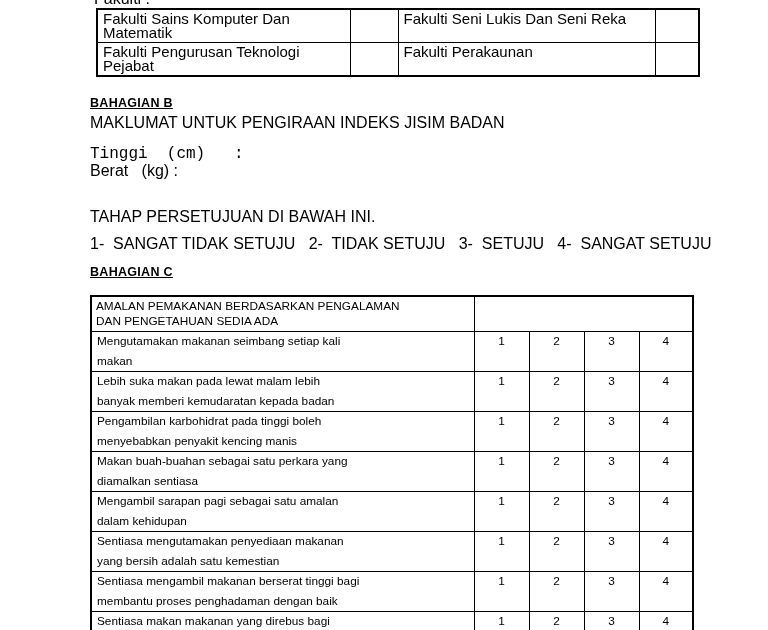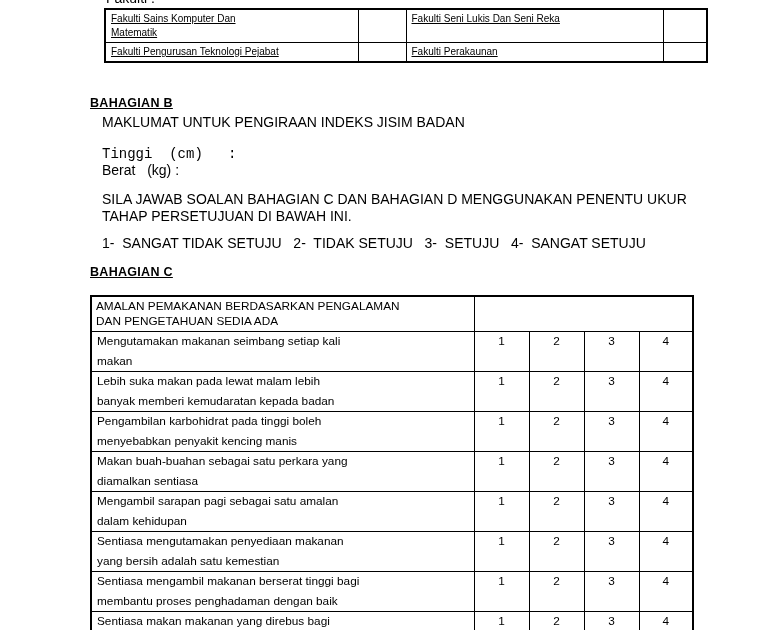--- a/index.html
+++ b/index.html
@@ -11,37 +11,37 @@
   }
   #page {
     position: relative;
     width: 768px;
     height: 630px;
     overflow: hidden;
     background: #ffffff;
   }
   .abs { position: absolute; }
   .pre { white-space: pre; }
-  .body-text { font-size: 14px; line-height: 15px; margin-left: 12px; }
+  .body-text { font-size: 16px; line-height: 15px; }
   .heading {
     font-size: 12.5px;
     font-weight: bold;
     text-decoration: underline;
     letter-spacing: 0.3px;
   }
   
   table { border-collapse: collapse; table-layout: fixed; }
   table.doc-table { border: 2px solid #000; }
   table.doc-table td, table.doc-table th {
     border: 1px solid #000;
     vertical-align: top;
     font-weight: normal;
     text-align: left;
   }
-  #faculty-table { left: 104px; top: 8px; width: 602px; font-size: 10px; text-decoration: underline; }
+  #faculty-table { left: 96px; top: 8px; width: 602px; font-size: 15px; }
   #faculty-table td { padding: 2px 5px; line-height: 14px; }
   #faculty-table tr.r2line { height: 30px; }
   #faculty-table tr.r1line { height: 18px; }
   
   #section-c-table { left: 90px; top: 295px; width: 602px; font-size: 11.8px; }
   #section-c-table th { padding: 2px 4px; line-height: 15px; height: 34px; }
   #section-c-table tr.c-row { height: 37px; }
   #section-c-table td.stmt { padding: 2px 5px; }
   #section-c-table td.stmt .l1 { line-height: 15px; }
   #section-c-table td.stmt .l2 { line-height: 15px; margin-top: 5px; }
@@ -89,21 +89,20 @@
     </tr>
   </tbody>
     </table>
 
   <div class="abs heading" style="left:90px; top:96px;">BAHAGIAN B</div>
   <div class="abs body-text" style="left:90px; top:115px;">MAKLUMAT UNTUK PENGIRAAN INDEKS JISIM BADAN</div>
 
   <div class="abs body-text pre" style="left:90px; top:147px;font-family:Liberation Mono, monospace;">Tinggi  (cm)   :</div>
   <div class="abs body-text pre" style="left:90px; top:163px;">Berat   (kg) :</div>
 
-  <div class="abs body-text" style="left:90px; top:192px;">SILA JAWAB SOALAN BAHAGIAN C DAN BAHAGIAN D MENGGUNAKAN PENENTU UKUR</div>
   <div class="abs body-text" style="left:90px; top:209px;">TAHAP PERSETUJUAN DI BAWAH INI.</div>
 
   <div class="abs body-text pre" style="left:90px; top:236px;">1-  SANGAT TIDAK SETUJU   2-  TIDAK SETUJU   3-  SETUJU   4-  SANGAT SETUJU</div>
 
   <div class="abs heading" style="left:90px; top:265px;">BAHAGIAN C</div>
 
   <table id="section-c-table" class="abs doc-table">
     <colgroup>
       <col style="width:383px">
         <col style="width:55px">

